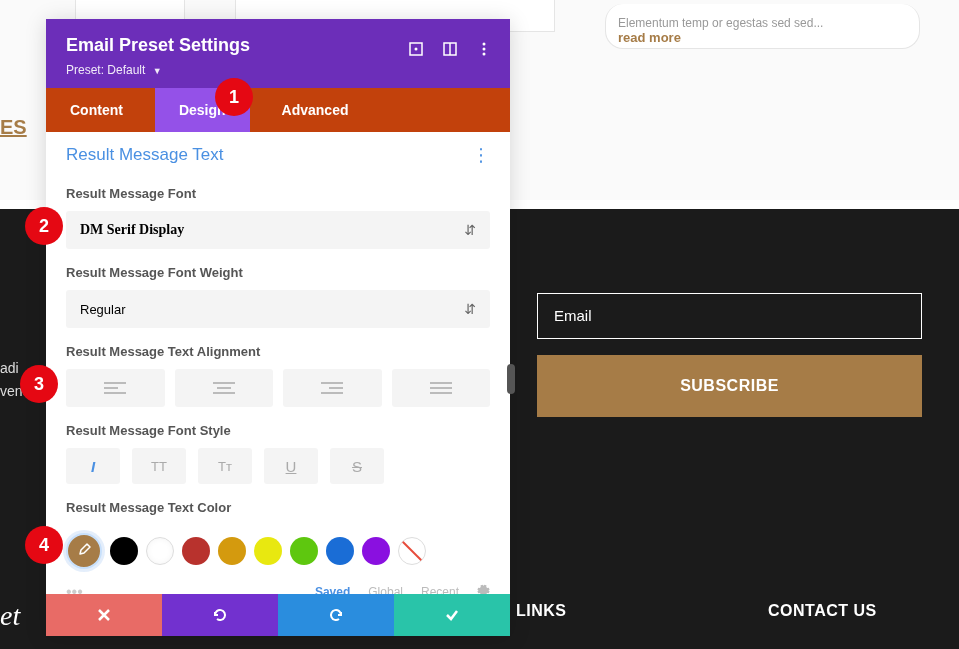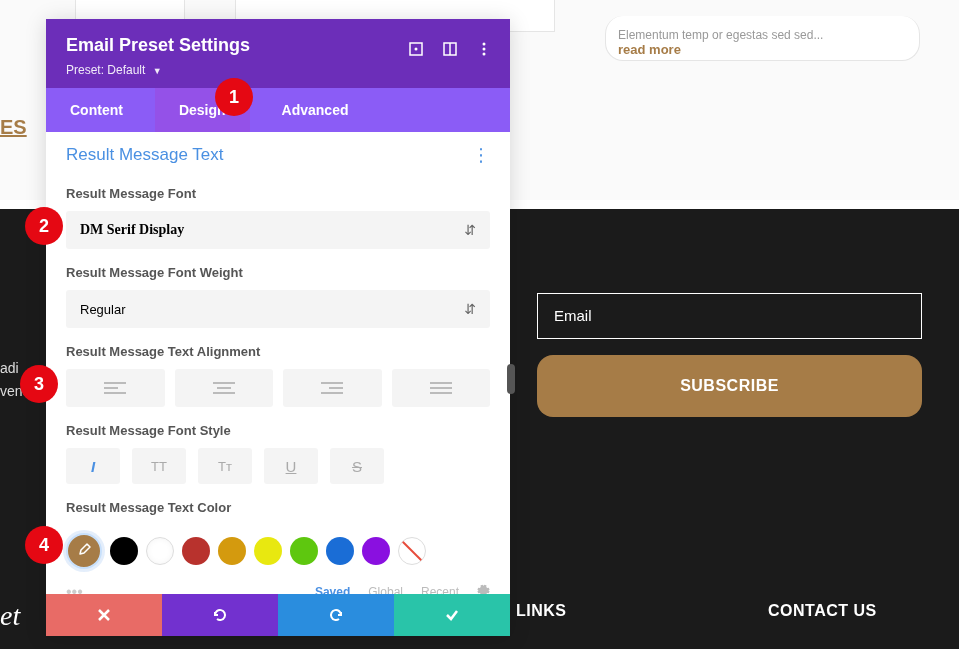--- a/index.html
+++ b/index.html
@@ -4,45 +4,45 @@
   <style>
     * { margin: 0; padding: 0; box-sizing: border-box; font-family: -apple-system, BlinkMacSystemFont, 'Segoe UI', sans-serif; }
     body { width: 959px; height: 649px; background: #fff; position: relative; overflow: hidden; }
     
     .bg-top { position: absolute; top: 0; left: 0; right: 0; height: 200px; background: #fafafa; }
     .bg-dark { position: absolute; top: 209px; left: 0; right: 0; bottom: 0; background: #1b1b1b; }
     
     .bg-card { position: absolute; background: #fff; border: 1px solid #e5e5e5; padding: 12px; font-size: 12px; color: #999; }
     .bg-card1 { top: 0; left: 75px; width: 110px; height: 10px; border-top: none; }
     .bg-card2 { top: 0; left: 235px; width: 320px; height: 32px; border-top: none; }
-    .bg-card3 { top: 16px; left: 605px; width: 315px; height: 45px; border-top: none; border-radius: 18px; }
+    .bg-card3 { top: 4px; left: 605px; width: 315px; height: 45px; border-top: none; border-radius: 18px; }
     .bg-card3 .read-more { color: #a67c47; font-weight: 700; font-size: 13px; }
     
     .bg-text-left { position: absolute; left: 0; top: 116px; color: #a67c47; font-weight: 700; font-size: 20px; }
     .bg-text-left2 { position: absolute; left: 0; top: 360px; color: #ddd; font-size: 14px; }
     .bg-text-left3 { position: absolute; left: 0; top: 383px; color: #ddd; font-size: 14px; }
     .bg-text-left4 { position: absolute; left: 0; top: 600px; color: #fff; font-family: serif; font-size: 28px; font-style: italic; }
     
     .email-field { position: absolute; top: 293px; left: 537px; width: 385px; height: 46px; border: 1px solid #fff; background: transparent; padding: 0 16px; }
     .email-field span { color: #fff; font-size: 15px; line-height: 44px; }
-    .subscribe-btn { position: absolute; top: 355px; left: 537px; width: 385px; height: 62px; background: #a67c47; color: #fff; font-weight: 700; font-size: 16px; letter-spacing: 0.5px; display: flex; align-items: center; justify-content: center; border-radius: 16px; }
+    .subscribe-btn { position: absolute; top: 355px; left: 537px; width: 385px; height: 62px; background: #a67c47; color: #fff; font-weight: 700; font-size: 16px; letter-spacing: 0.5px; display: flex; align-items: center; justify-content: center; }
     
     .footer-links { position: absolute; top: 602px; left: 516px; color: #fff; font-weight: 700; font-size: 16px; letter-spacing: 0.5px; }
     .footer-contact { position: absolute; top: 602px; left: 768px; color: #fff; font-weight: 700; font-size: 16px; letter-spacing: 0.5px; }
     
     
     .panel { position: absolute; top: 19px; left: 46px; width: 464px; background: #fff; box-shadow: 0 2px 20px rgba(0,0,0,0.15); }
     .panel-header { background: #6c2eb9; color: #fff; padding: 16px 20px 10px; position: relative; }
     .panel-title { font-size: 18px; font-weight: 600; margin-bottom: 4px; }
     .panel-preset { font-size: 12px; opacity: 0.9; }
     .panel-preset-chevron { font-size: 9px; margin-left: 3px; }
     .header-icons { position: absolute; top: 22px; right: 18px; display: flex; gap: 18px; }
     .header-icon { width: 16px; height: 16px; cursor: pointer; display: flex; align-items: center; justify-content: center; }
     
-    .tabs { background: #8b5cf6; display: flex; gap: 8px; }
+    .tabs { background: #c2410c; display: flex; gap: 8px; }
     .tab { padding: 14px 24px; color: #fff; font-size: 14px; font-weight: 600; cursor: pointer; }
     .tab.active { background: #9451e8; }
     
     .panel-body { background: #fff; height: 462px; border-radius: 19px; }
     .section-header { display: flex; justify-content: space-between; align-items: center; padding: 12px 20px; }
     .section-title { color: #4a90e2; font-size: 17px; font-weight: 400; }
     .section-menu { color: #4a90e2; font-size: 18px; cursor: pointer; }
     
     .field-group { padding: 8px 20px; }
     .field-label { font-size: 13px; color: #555; font-weight: 600; margin-bottom: 10px; }

